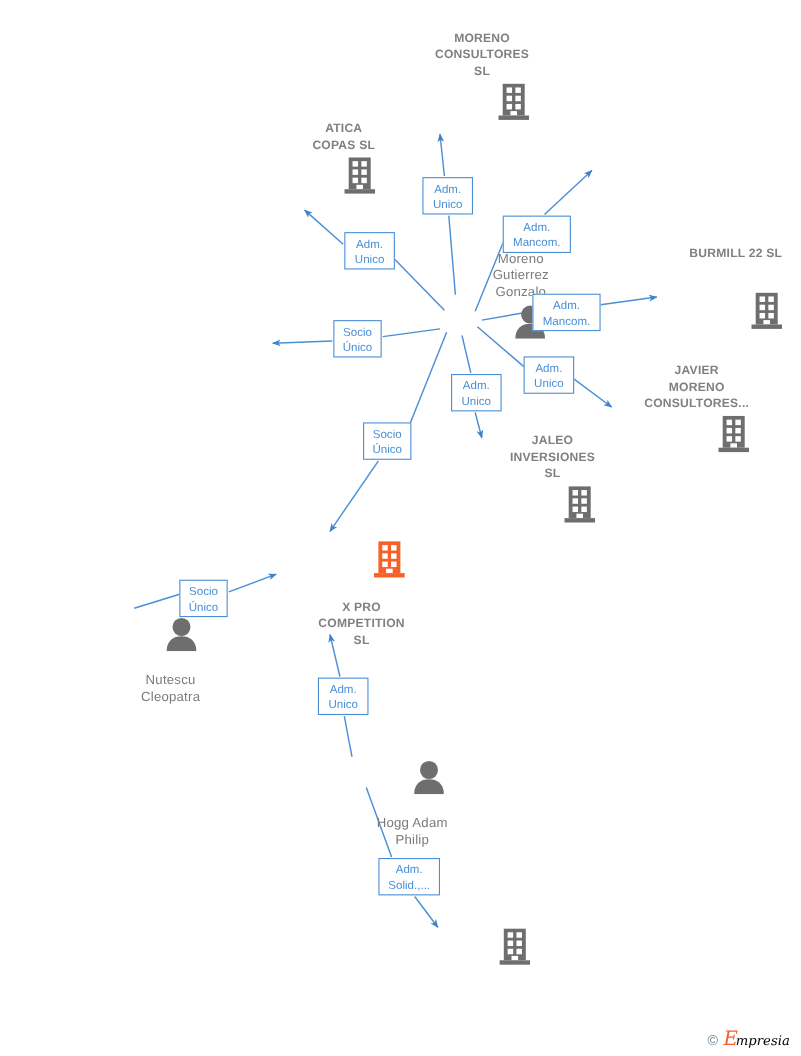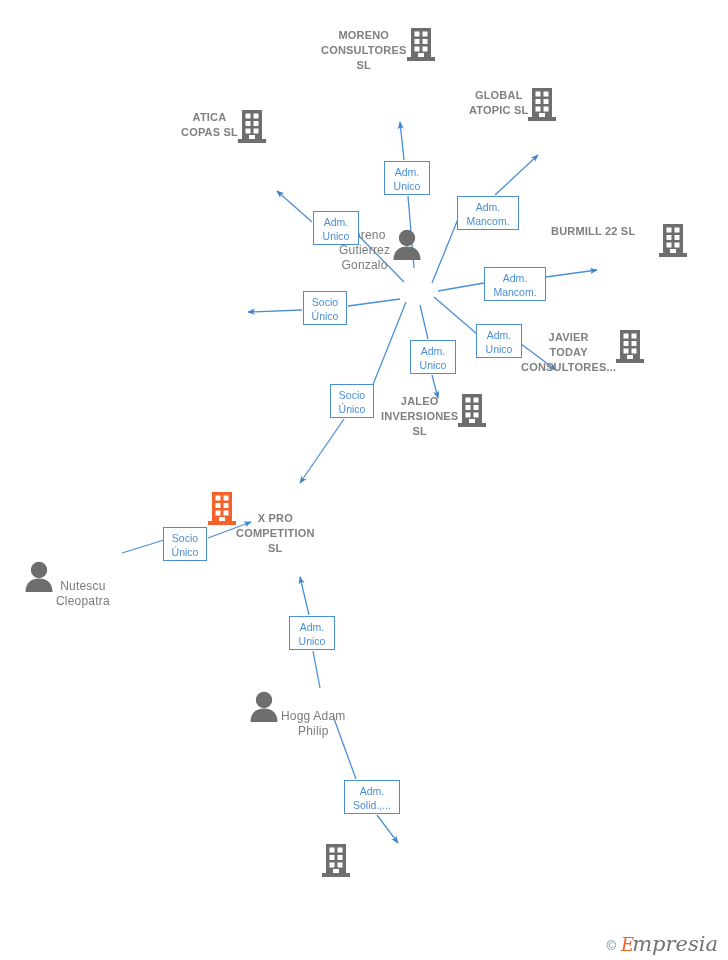--- a/index.html
+++ b/index.html
@@ -26,22 +26,22 @@
     width: 728px;
     height: 960px;
     pointer-events: none;
   }
   .node {
     position: absolute;
     width: 160px;
     margin-left: -80px;
     text-align: center;
     display: flex;
-    flex-direction: row;
-    align-items: flex-start;
+    flex-direction: column;
+    align-items: flex-end;
   }
   .node .icon {
     display: block;
     line-height: 0;
   }
   .node-label {
     font-size: 11px;
     font-weight: bold;
     color: #808080;
     line-height: 15px;
@@ -87,24 +87,24 @@
     font-size: 13px;
   }
   #watermark .wm-e {
     color: #f4622a;
     font-family: "DejaVu Serif", serif;
     font-style: italic;
     font-size: 18px;
     line-height: 16px;
   }
   #watermark .wm-rest {
-    color: #737373;
+    color: #000000;
     font-family: "DejaVu Serif", serif;
     font-style: italic;
-    font-size: 21px;
+    font-size: 12px;
     line-height: 16px;
     margin-left: -2px;
   }
 </style>
 </head>
 <body>
 
 <div id="canvas">
 
   <svg id="edges" viewBox="0 0 728 960" xmlns="http://www.w3.org/2000/svg">
@@ -163,37 +163,20 @@
         <rect x="7.5" y="11" width="5" height="5" fill="#ffffff"></rect>
         <rect x="15.5" y="11" width="5" height="5" fill="#ffffff"></rect>
         <rect x="7.5" y="18.5" width="5" height="5" fill="#ffffff"></rect>
         <rect x="15.5" y="18.5" width="5" height="5" fill="#ffffff"></rect>
         <rect x="11" y="25" width="6" height="4" fill="#ffffff"></rect>
         <rect x="0" y="29" width="28" height="4" fill="#6e6e6e"></rect>
       </svg>
     </span>
   </div>
 
-  <div class="node label-above" style="left:549px; top:88px;">
-    <div class="node-label">GLOBAL
-ATOPIC  SL</div>
-    <span class="icon">
-      <svg width="28" height="34" viewBox="0 0 28 34" xmlns="http://www.w3.org/2000/svg">
-        <rect x="4" y="0" width="20" height="29" fill="#6e6e6e"></rect>
-        <rect x="7.5" y="3.5" width="5" height="5" fill="#ffffff"></rect>
-        <rect x="15.5" y="3.5" width="5" height="5" fill="#ffffff"></rect>
-        <rect x="7.5" y="11" width="5" height="5" fill="#ffffff"></rect>
-        <rect x="15.5" y="11" width="5" height="5" fill="#ffffff"></rect>
-        <rect x="7.5" y="18.5" width="5" height="5" fill="#ffffff"></rect>
-        <rect x="15.5" y="18.5" width="5" height="5" fill="#ffffff"></rect>
-        <rect x="11" y="25" width="6" height="4" fill="#ffffff"></rect>
-        <rect x="0" y="29" width="28" height="4" fill="#6e6e6e"></rect>
-      </svg>
-    </span>
-  </div>
 
   <div class="node label-above" style="left:261px; top:110px;">
     <div class="node-label">ATICA
 COPAS  SL</div>
     <span class="icon">
       <svg width="28" height="34" viewBox="0 0 28 34" xmlns="http://www.w3.org/2000/svg">
         <rect x="4" y="0" width="20" height="29" fill="#6e6e6e"></rect>
         <rect x="7.5" y="3.5" width="5" height="5" fill="#ffffff"></rect>
         <rect x="15.5" y="3.5" width="5" height="5" fill="#ffffff"></rect>
         <rect x="7.5" y="11" width="5" height="5" fill="#ffffff"></rect>
@@ -231,21 +214,21 @@
     <span class="icon">
       <svg width="34" height="32" viewBox="0 0 34 32" xmlns="http://www.w3.org/2000/svg">
         <circle cx="17" cy="10" r="8.2" fill="#6e6e6e"></circle>
         <path d="M 3.5 32 C 3.5 22.5 9.5 18.4 17 18.4 C 24.5 18.4 30.5 22.5 30.5 32 Z" fill="#6e6e6e"></path>
       </svg>
     </span>
   </div>
 
   <div class="node label-above" style="left:601px; top:330px;">
     <div class="node-label">JAVIER
-TODAY
+MORENO
 CONSULTORES...</div>
     <span class="icon">
       <svg width="28" height="34" viewBox="0 0 28 34" xmlns="http://www.w3.org/2000/svg">
         <rect x="4" y="0" width="20" height="29" fill="#6e6e6e"></rect>
         <rect x="7.5" y="3.5" width="5" height="5" fill="#ffffff"></rect>
         <rect x="15.5" y="3.5" width="5" height="5" fill="#ffffff"></rect>
         <rect x="7.5" y="11" width="5" height="5" fill="#ffffff"></rect>
         <rect x="15.5" y="11" width="5" height="5" fill="#ffffff"></rect>
         <rect x="7.5" y="18.5" width="5" height="5" fill="#ffffff"></rect>
         <rect x="15.5" y="18.5" width="5" height="5" fill="#ffffff"></rect>

